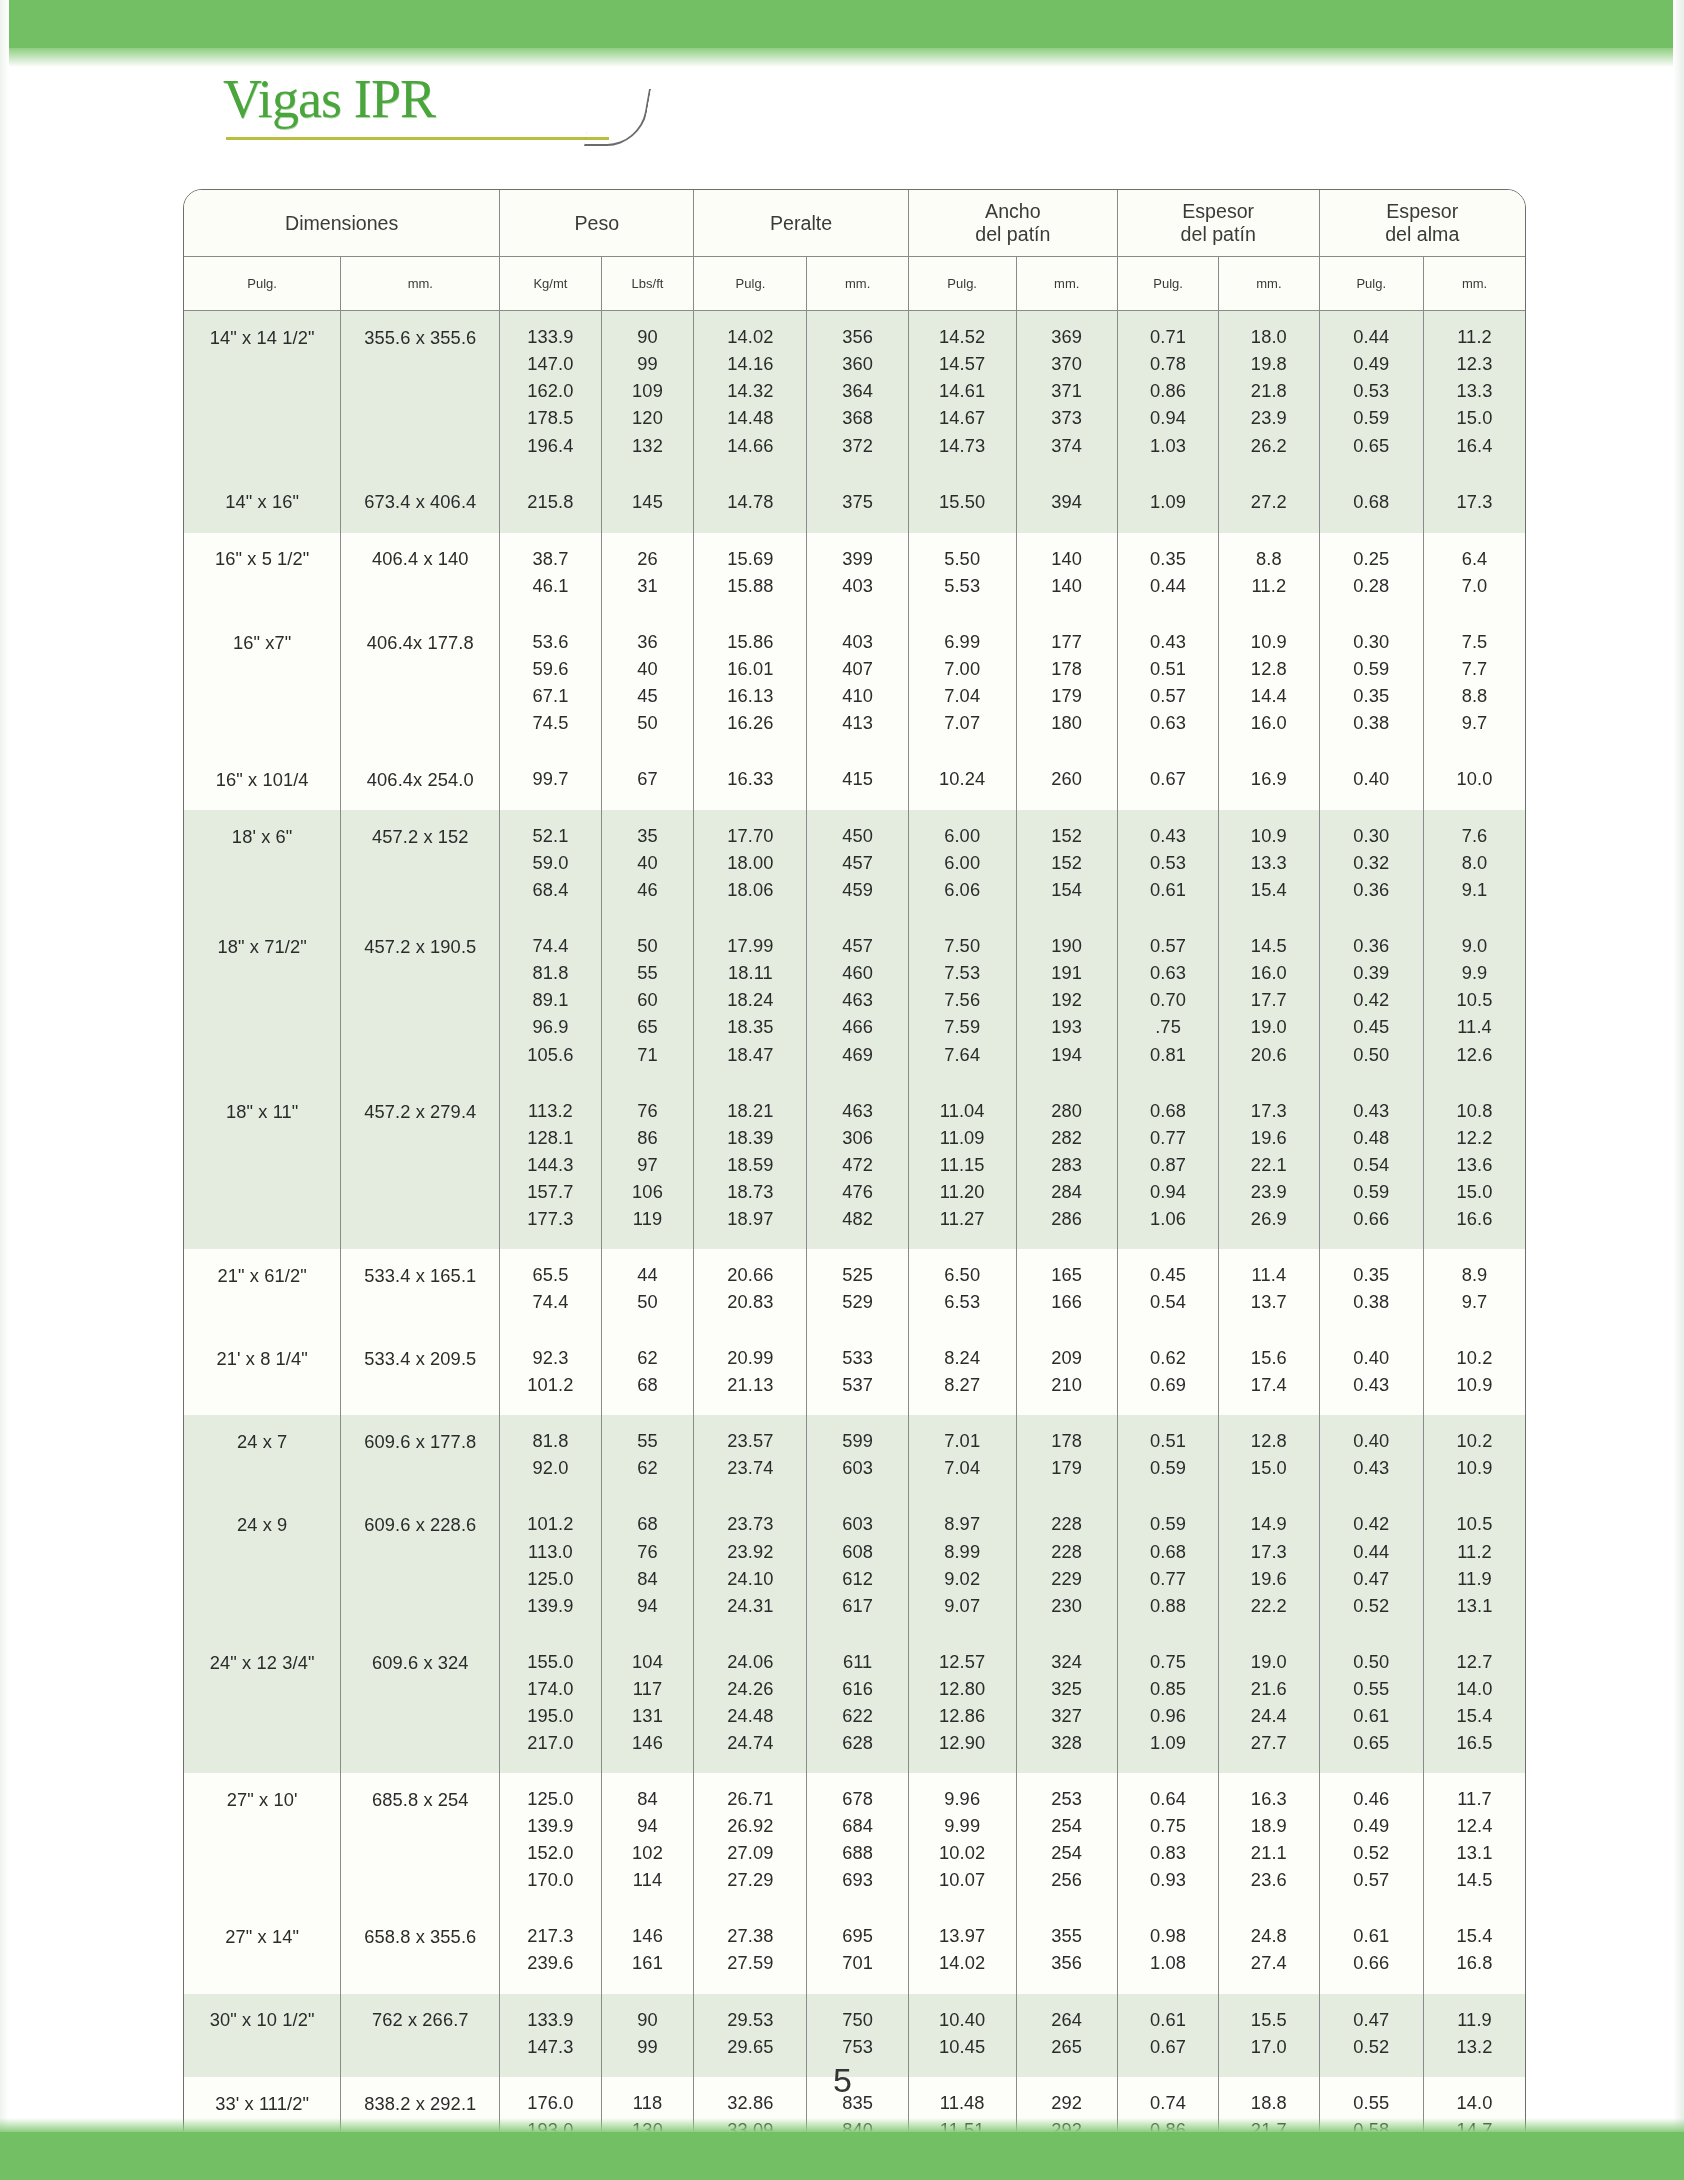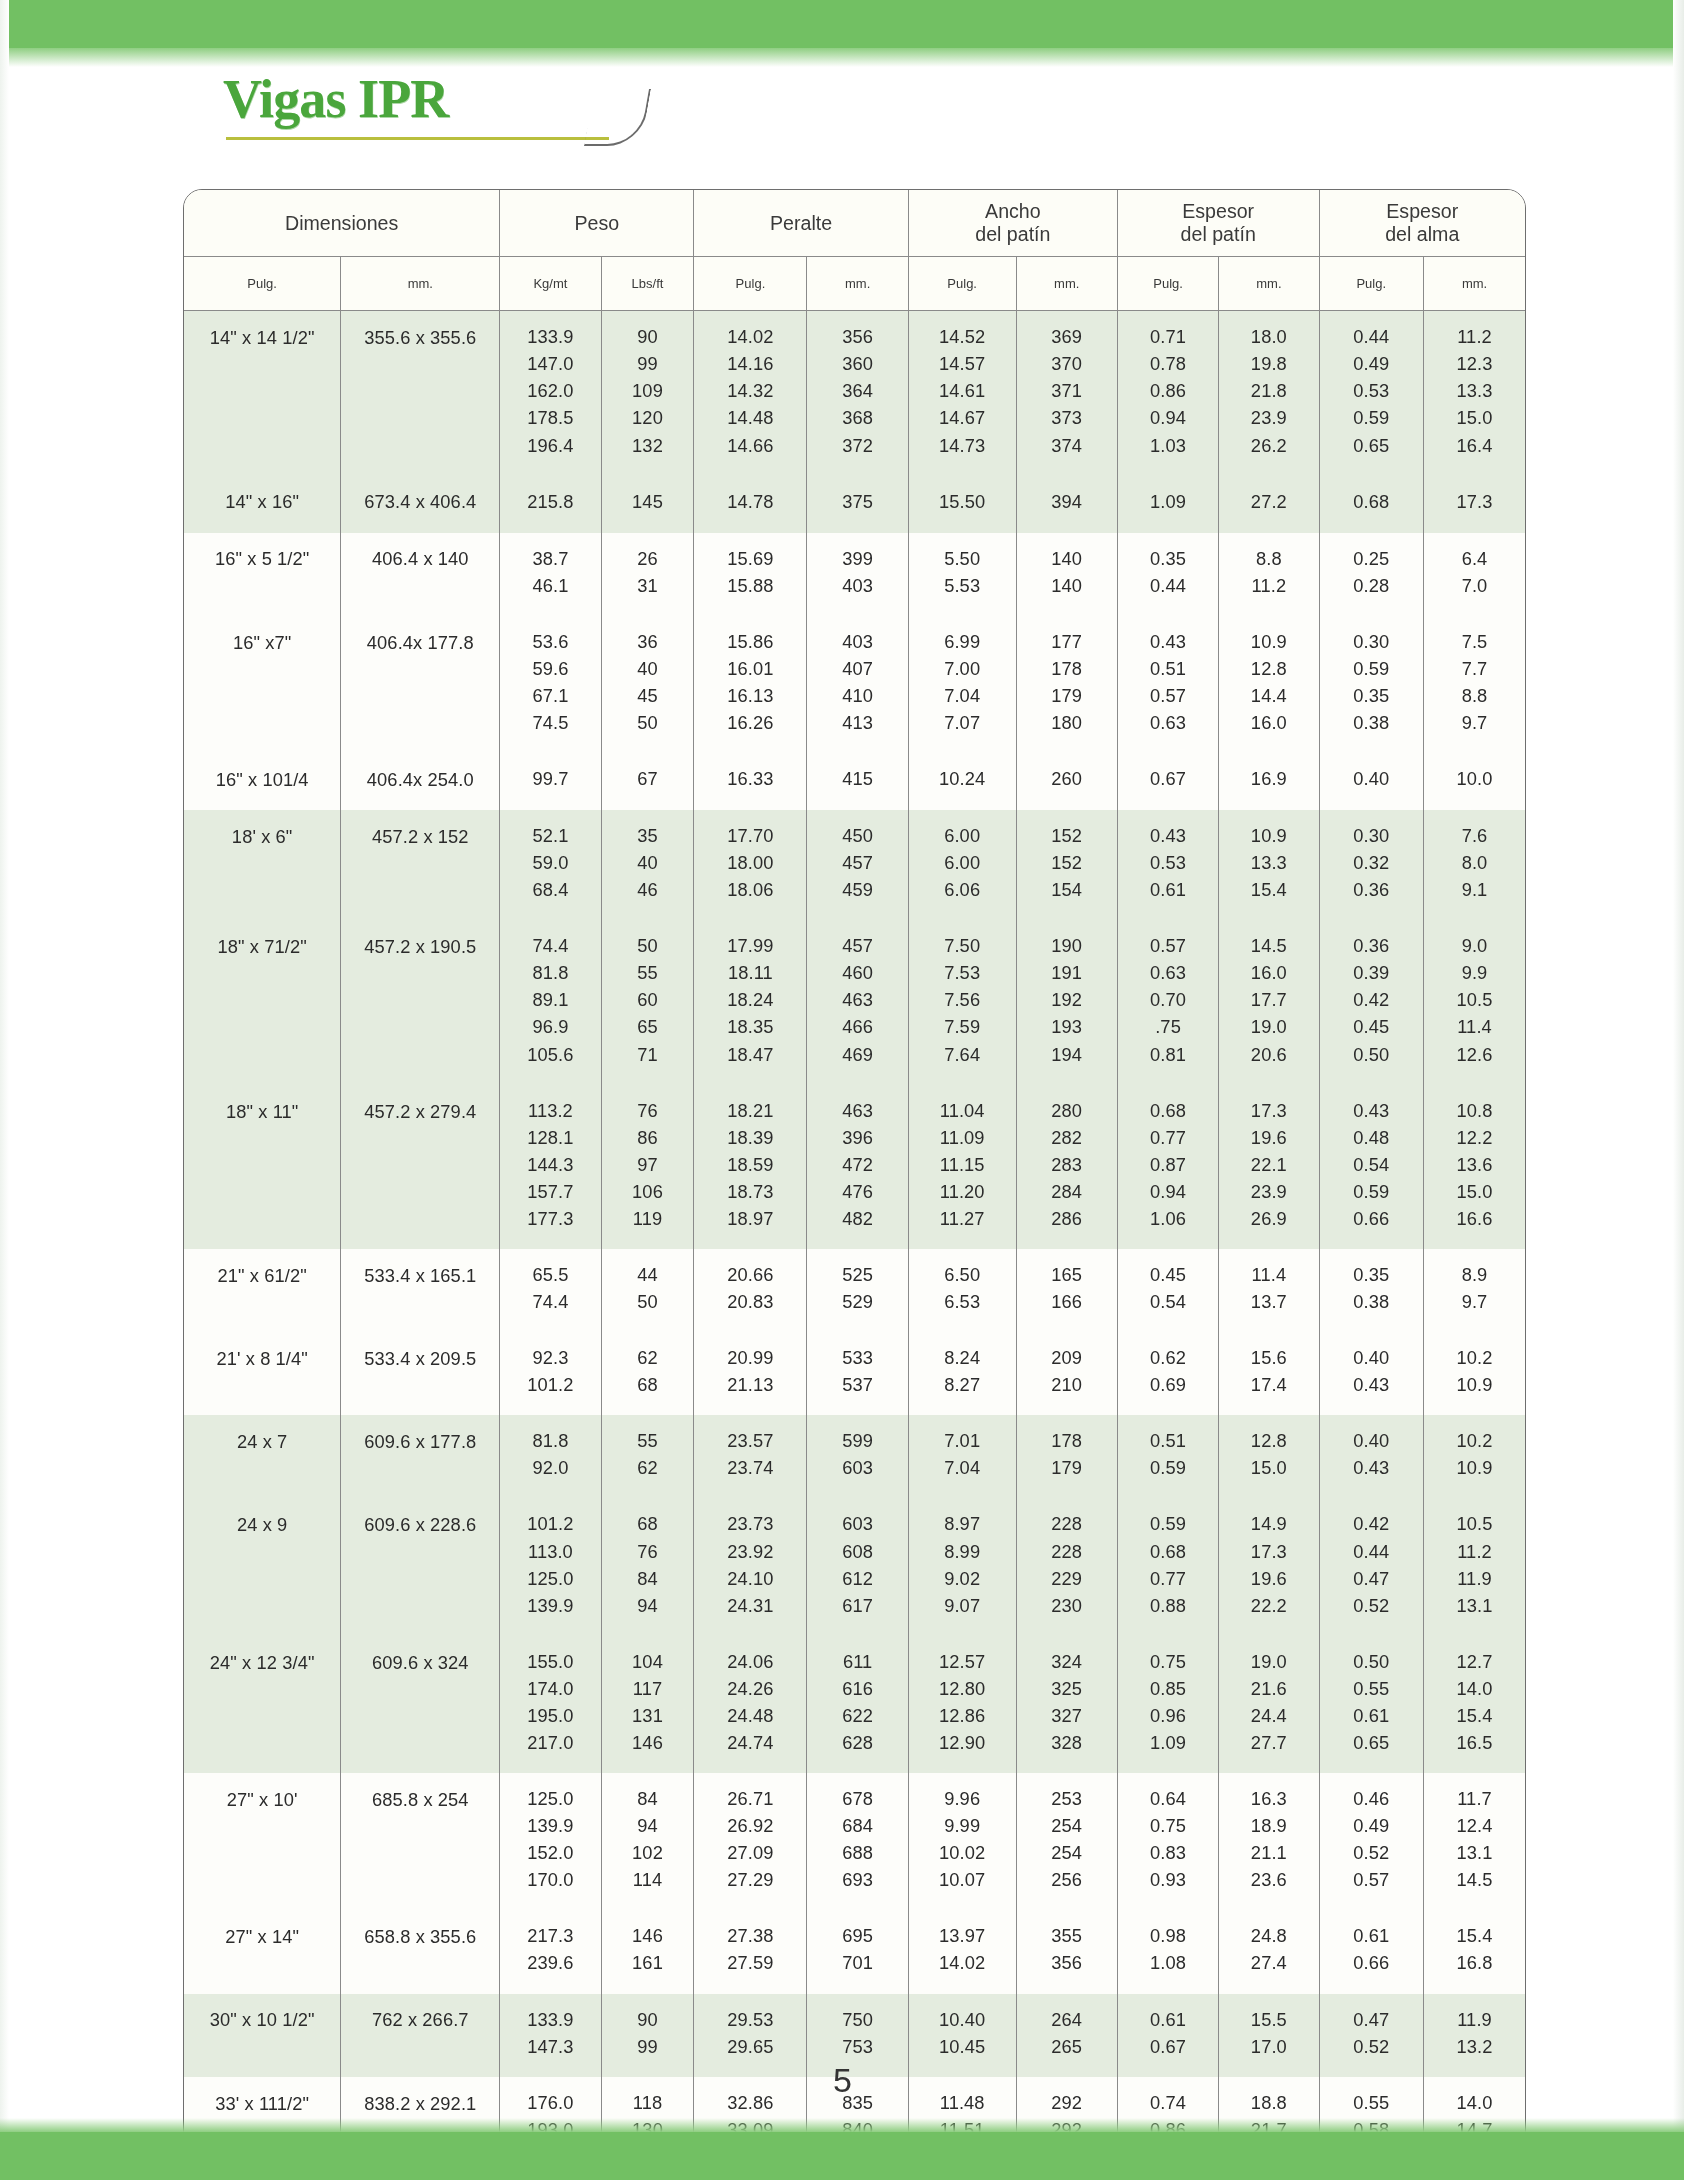--- a/index.html
+++ b/index.html
@@ -61,21 +61,21 @@
   
   .title-wrap {
     position: absolute;
     left: 223px;
     top: 72px;
     width: 443px;
     height: 77px;
   }
   .title {
     font-family: "Liberation Serif", serif;
-    font-weight: bold;
+    font-weight: normal;
     font-size: 54px;
     letter-spacing: -0.9px;
     color: #4aa63c;
     line-height: 1;
     margin: 0;
     padding: 0;
     text-shadow: 0.5px 0.5px 0 rgba(74,166,60,0.45);
   }
   .title-rule {
     position: absolute;
@@ -861,21 +861,21 @@
                 <span>18.21</span>
                 <span>18.39</span>
                 <span>18.59</span>
                 <span>18.73</span>
                 <span>18.97</span>
               </span>
             </td>
             <td>
               <span class="stack">
                 <span>463</span>
-                <span>396</span>
+                <span>306</span>
                 <span>472</span>
                 <span>476</span>
                 <span>482</span>
               </span>
             </td>
             <td>
               <span class="stack">
                 <span>11.04</span>
                 <span>11.09</span>
                 <span>11.15</span>

